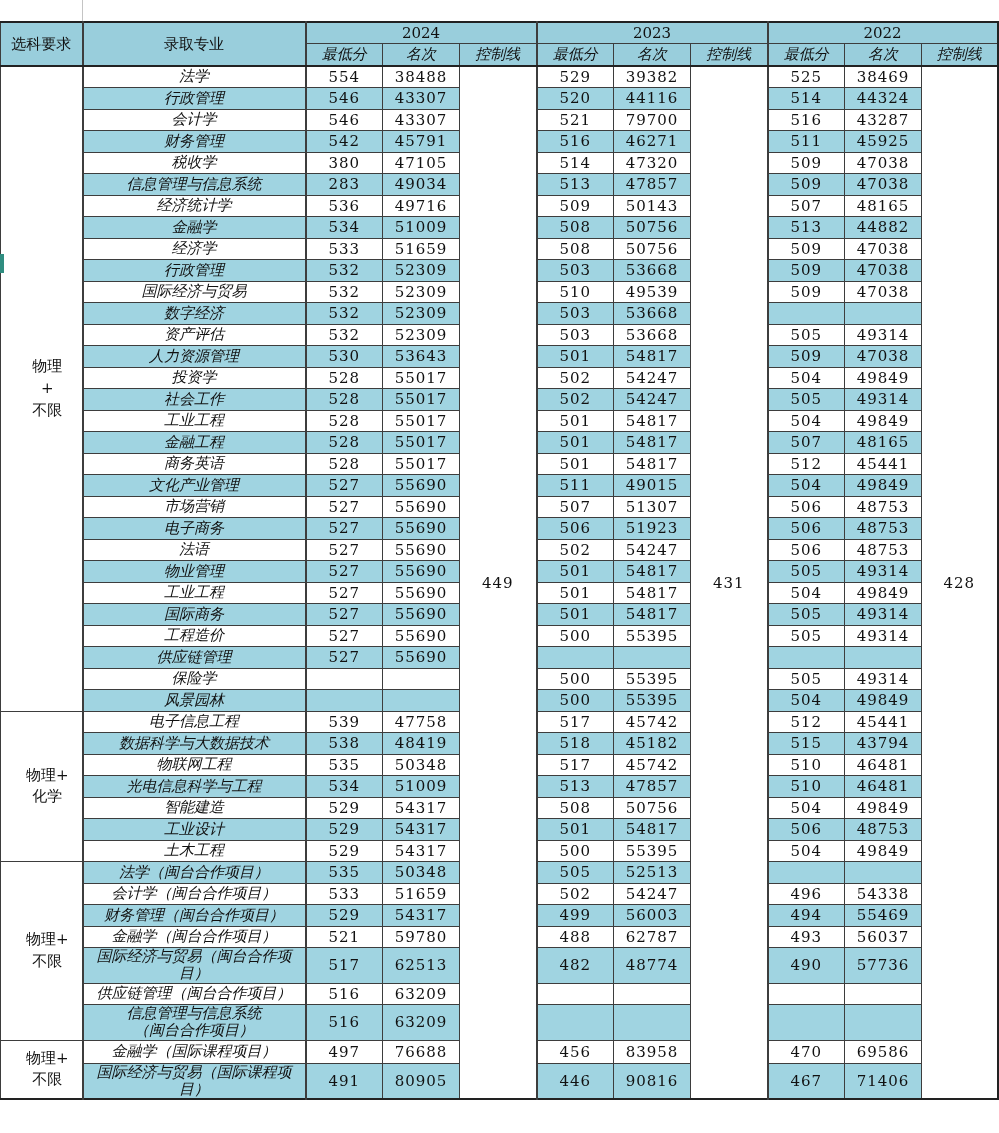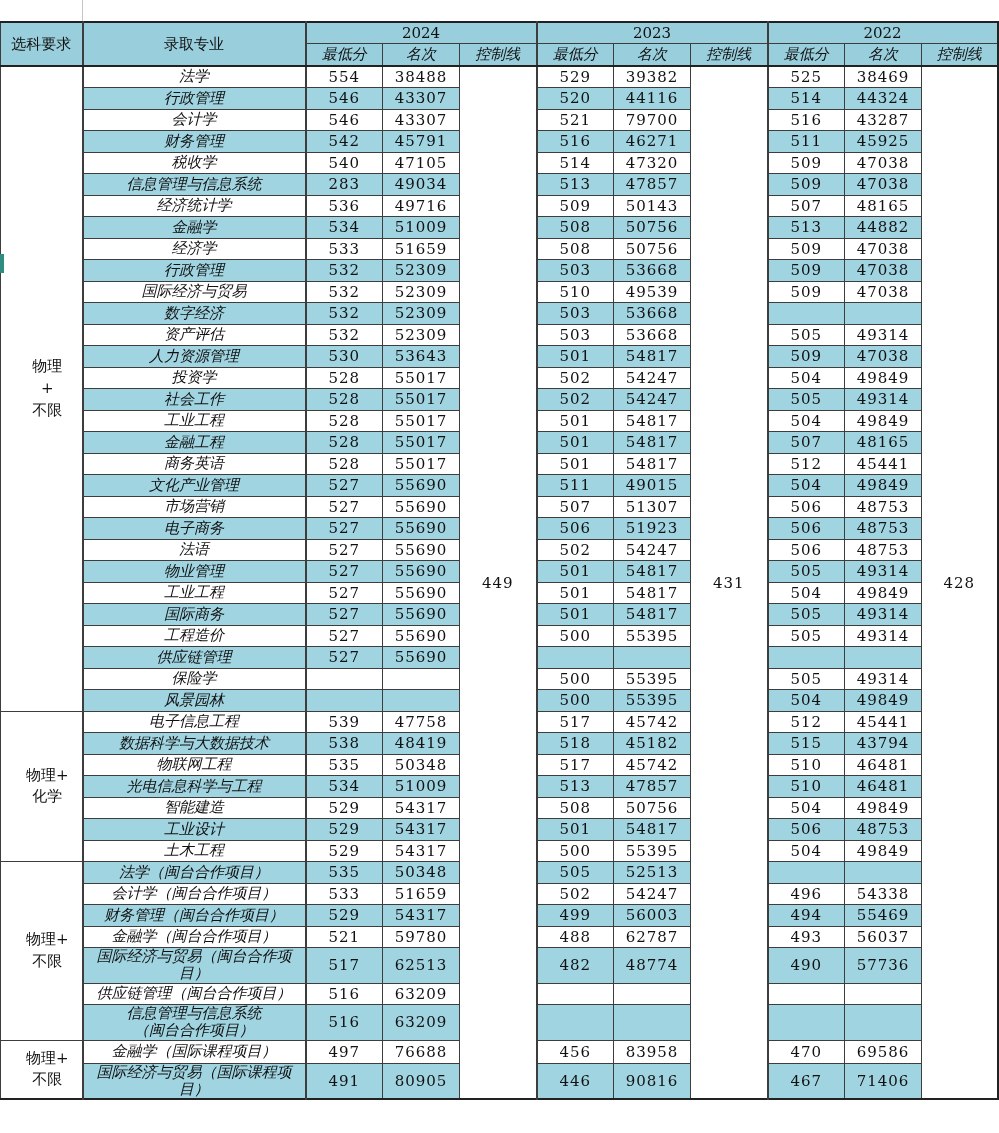--- a/index.html
+++ b/index.html
@@ -127,21 +127,21 @@
           <td class="major thick-l">财务管理</td>
           <td class="num thick-l">542</td>
           <td class="num">45791</td>
           <td class="num thick-l">516</td>
           <td class="num">46271</td>
           <td class="num thick-l">511</td>
           <td class="num">45925</td>
         </tr>
         <tr>
           <td class="major thick-l">税收学</td>
-          <td class="num thick-l">540</td>
+          <td class="num thick-l">380</td>
           <td class="num">47105</td>
           <td class="num thick-l">514</td>
           <td class="num">47320</td>
           <td class="num thick-l">509</td>
           <td class="num">47038</td>
         </tr>
         <tr>
           <td class="major thick-l">信息管理与信息系统</td>
           <td class="num thick-l">283</td>
           <td class="num">49034</td>

